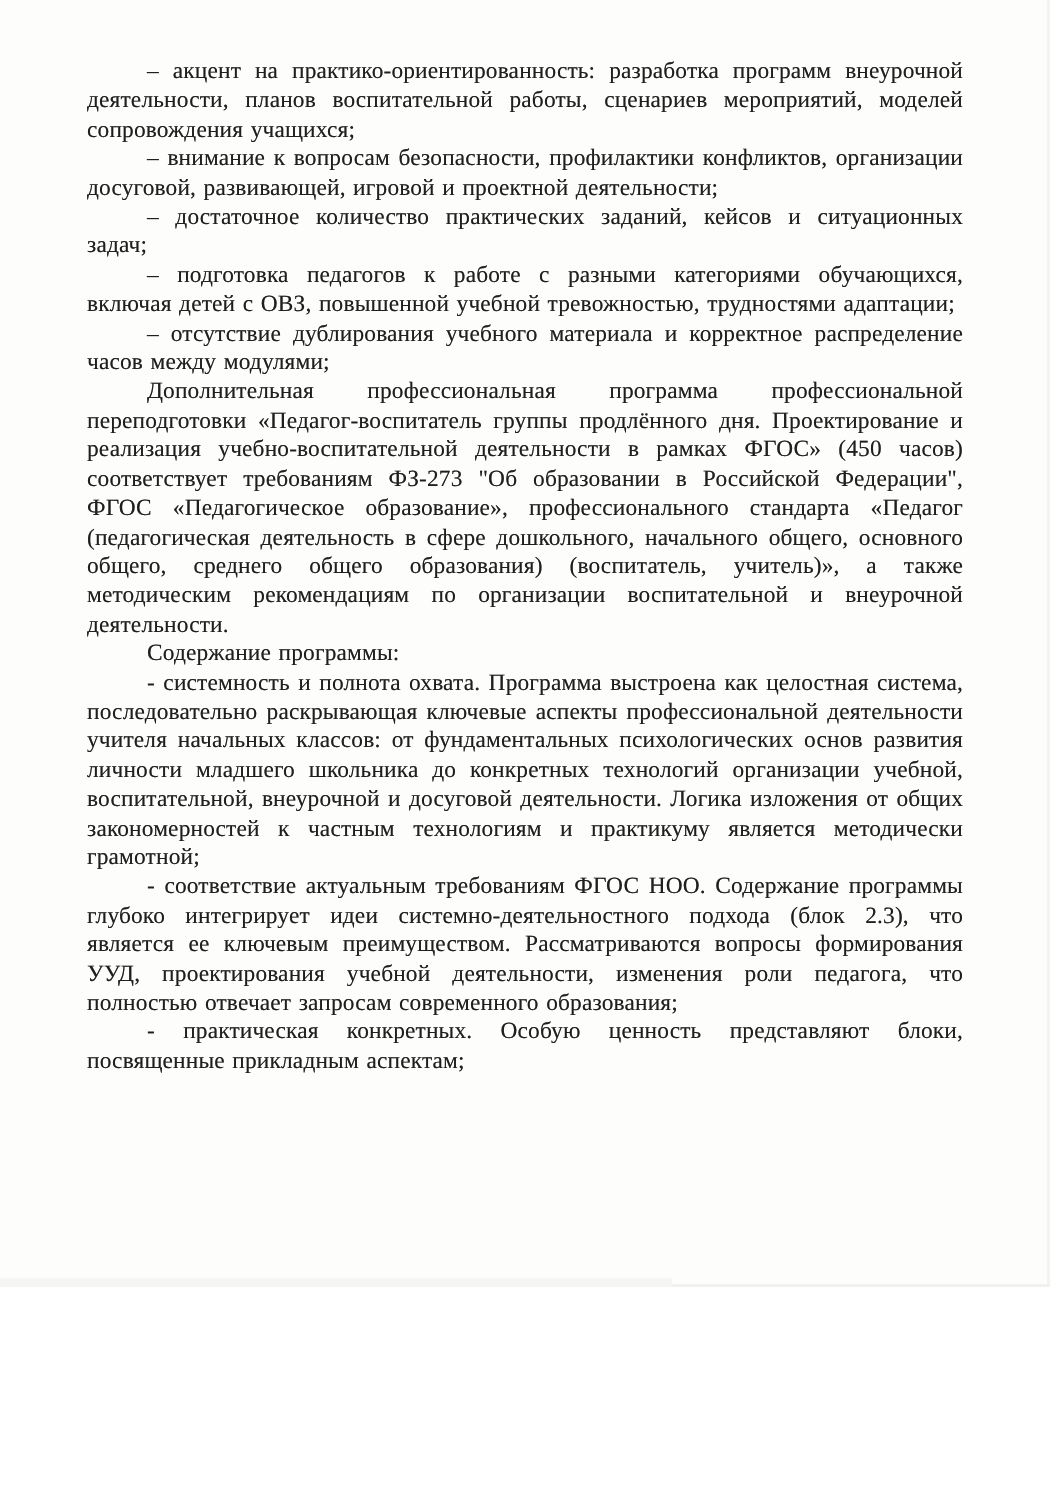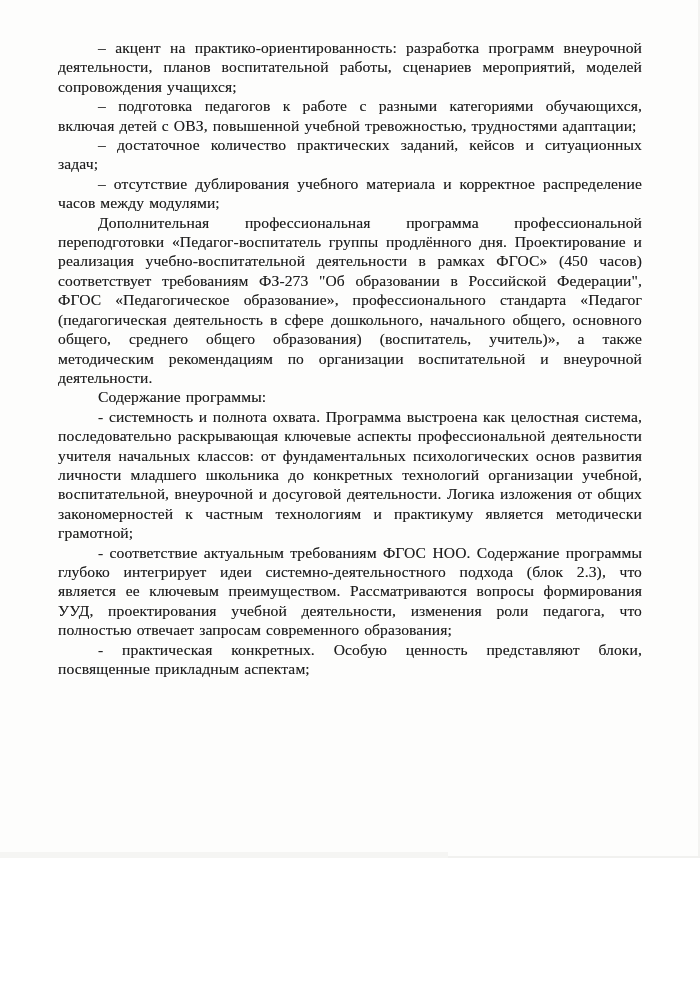--- a/index.html
+++ b/index.html
@@ -59,22 +59,23 @@
     height: 100%;
     background: #f3f3f1;
   }
 </style>
 </head>
 <body>
 
 <div class="page">
   <div class="text-block">
     <p class="para">– акцент на практико-ориентированность: разработка программ внеурочной деятельности, планов воспитательной работы, сценариев мероприятий, моделей сопровождения учащихся;</p>
+    <p class="para">– внимание к вопросам безопасности, профилактики конфликтов, организации досуговой, развивающей, игровой и проектной деятельности;</p>
+    <p class="para">– достаточное количество практических заданий, кейсов и ситуационных задач;</p>
     <p class="para">– подготовка педагогов к работе с разными категориями обучающихся, включая детей с ОВЗ, повышенной учебной тревожностью, трудностями адаптации;</p>
-    <p class="para">– достаточное количество практических заданий, кейсов и ситуационных задач;</p>
     <p class="para">– отсутствие дублирования учебного материала и корректное распределение часов между модулями;</p>
     <p class="para">Дополнительная профессиональная программа профессиональной переподготовки «Педагог-воспитатель группы продлённого дня. Проектирование и реализация учебно-воспитательной деятельности в рамках ФГОС» (450 часов) соответствует требованиям ФЗ-273 "Об образовании в Российской Федерации", ФГОС «Педагогическое образование», профессионального стандарта «Педагог (педагогическая деятельность в сфере дошкольного, начального общего, основного общего, среднего общего образования) (воспитатель, учитель)», а также методическим рекомендациям по организации воспитательной и внеурочной деятельности.</p>
     <p class="para">Содержание программы:</p>
     <p class="para">- системность и полнота охвата. Программа выстроена как целостная система, последовательно раскрывающая ключевые аспекты профессиональной деятельности учителя начальных классов: от фундаментальных психологических основ развития личности младшего школьника до конкретных технологий организации учебной, воспитательной, внеурочной и досуговой деятельности. Логика изложения от общих закономерностей к частным технологиям и практикуму является методически грамотной;</p>
     <p class="para">- соответствие актуальным требованиям ФГОС НОО. Содержание программы глубоко интегрирует идеи системно-деятельностного подхода (блок 2.3), что является ее ключевым преимуществом. Рассматриваются вопросы формирования УУД, проектирования учебной деятельности, изменения роли педагога, что полностью отвечает запросам современного образования;</p>
     <p class="para">- практическая конкретных. Особую ценность представляют блоки, посвященные прикладным аспектам;</p>
   </div>
   <div class="scan-edge-right"></div>
   <div class="scan-edge-bottom-full"></div>
   <div class="scan-edge-bottom"></div>

